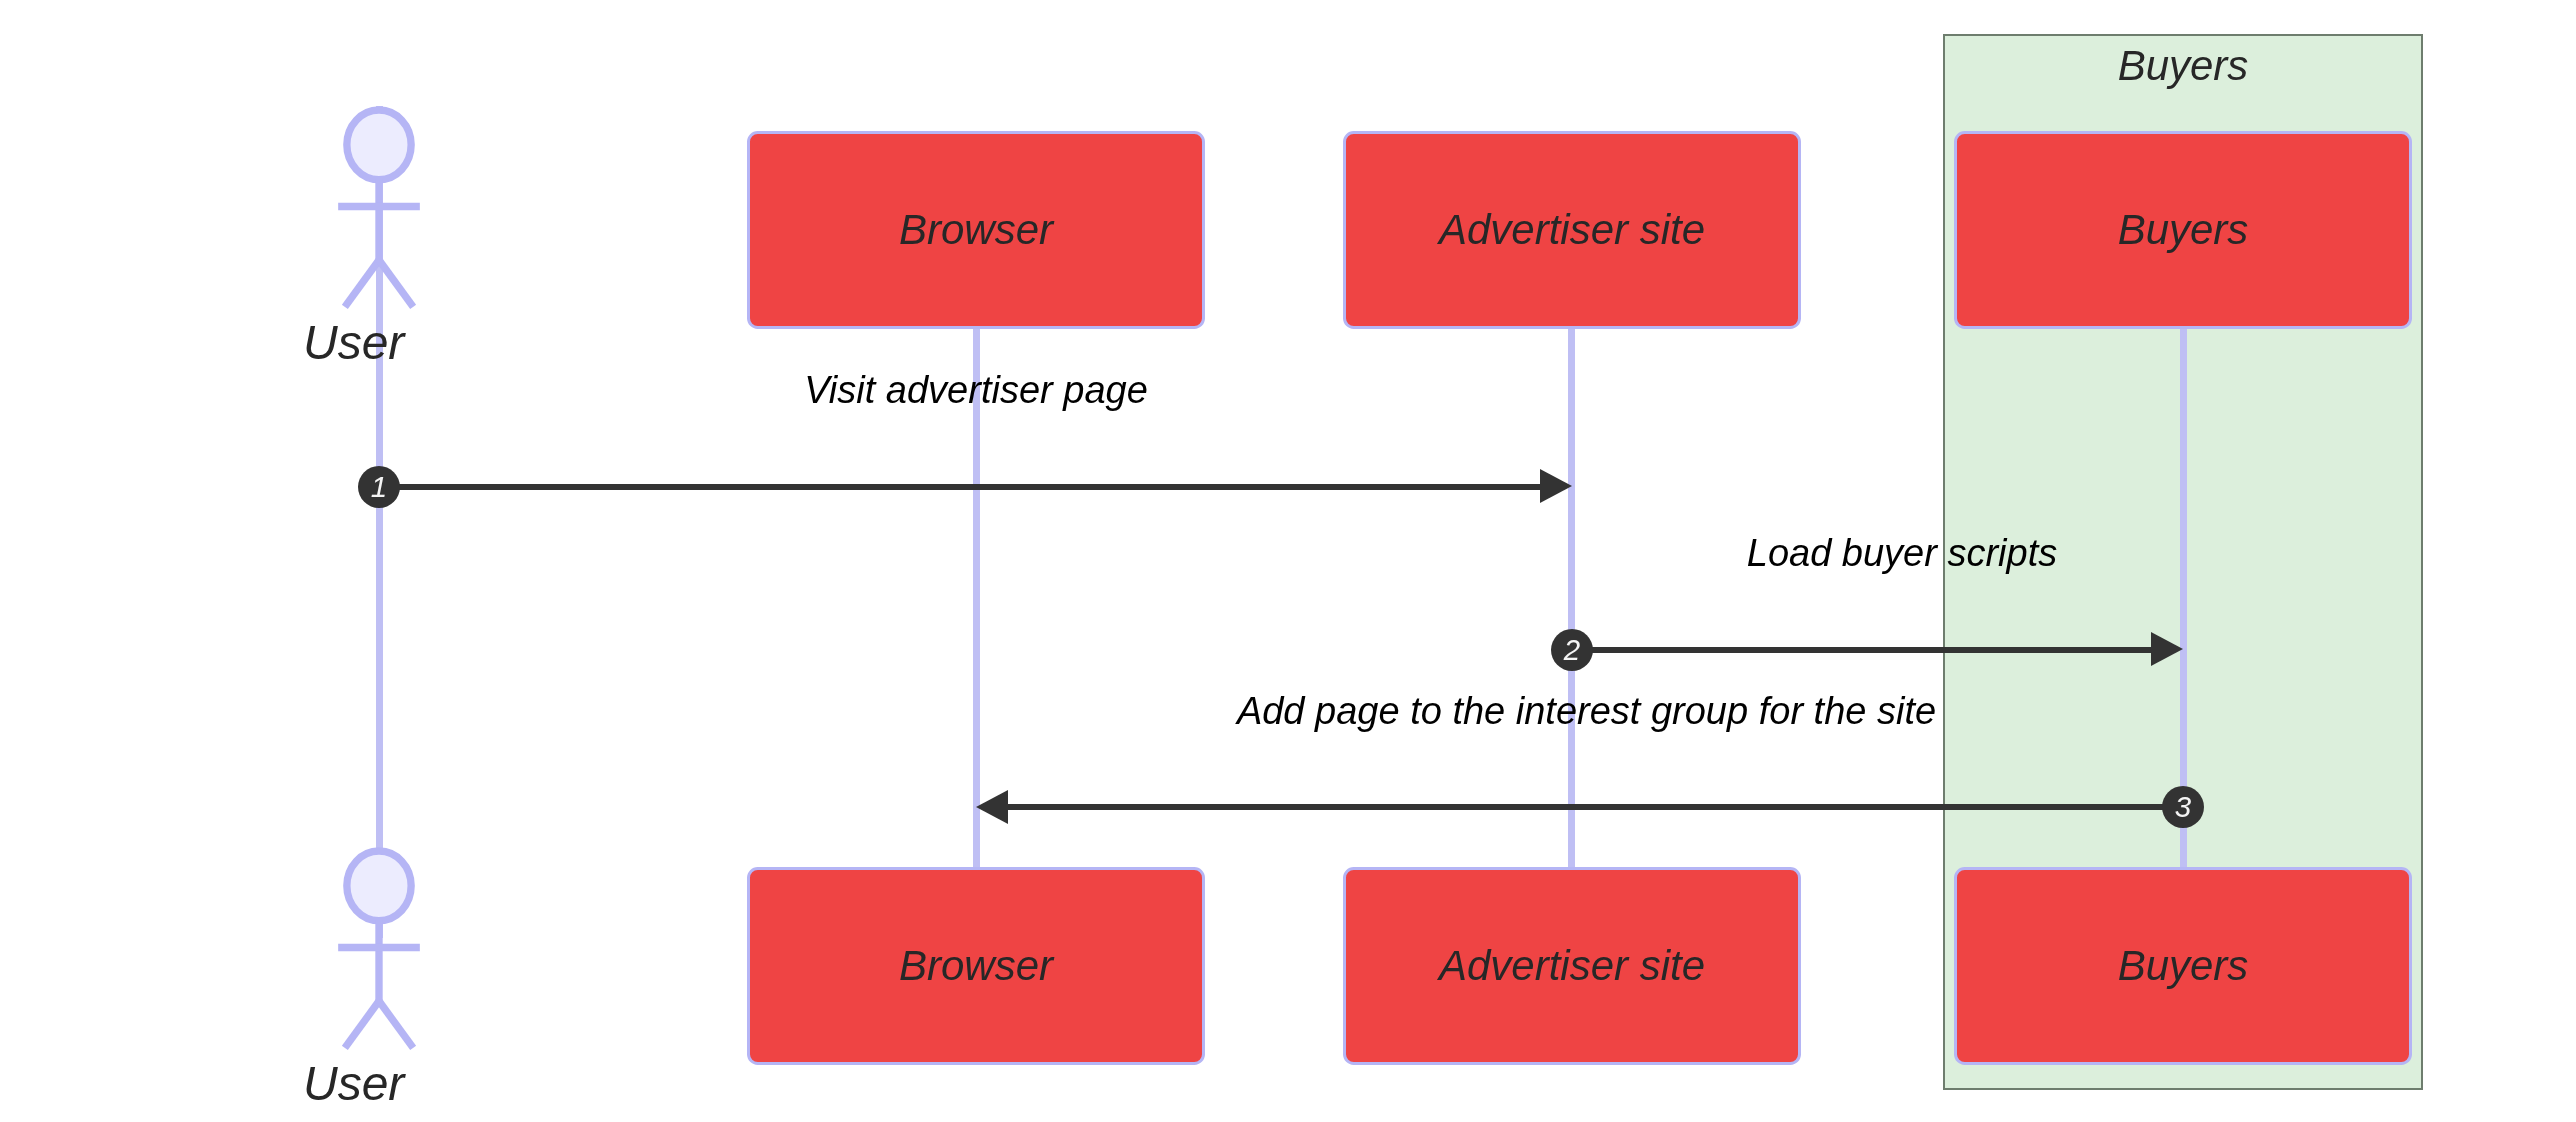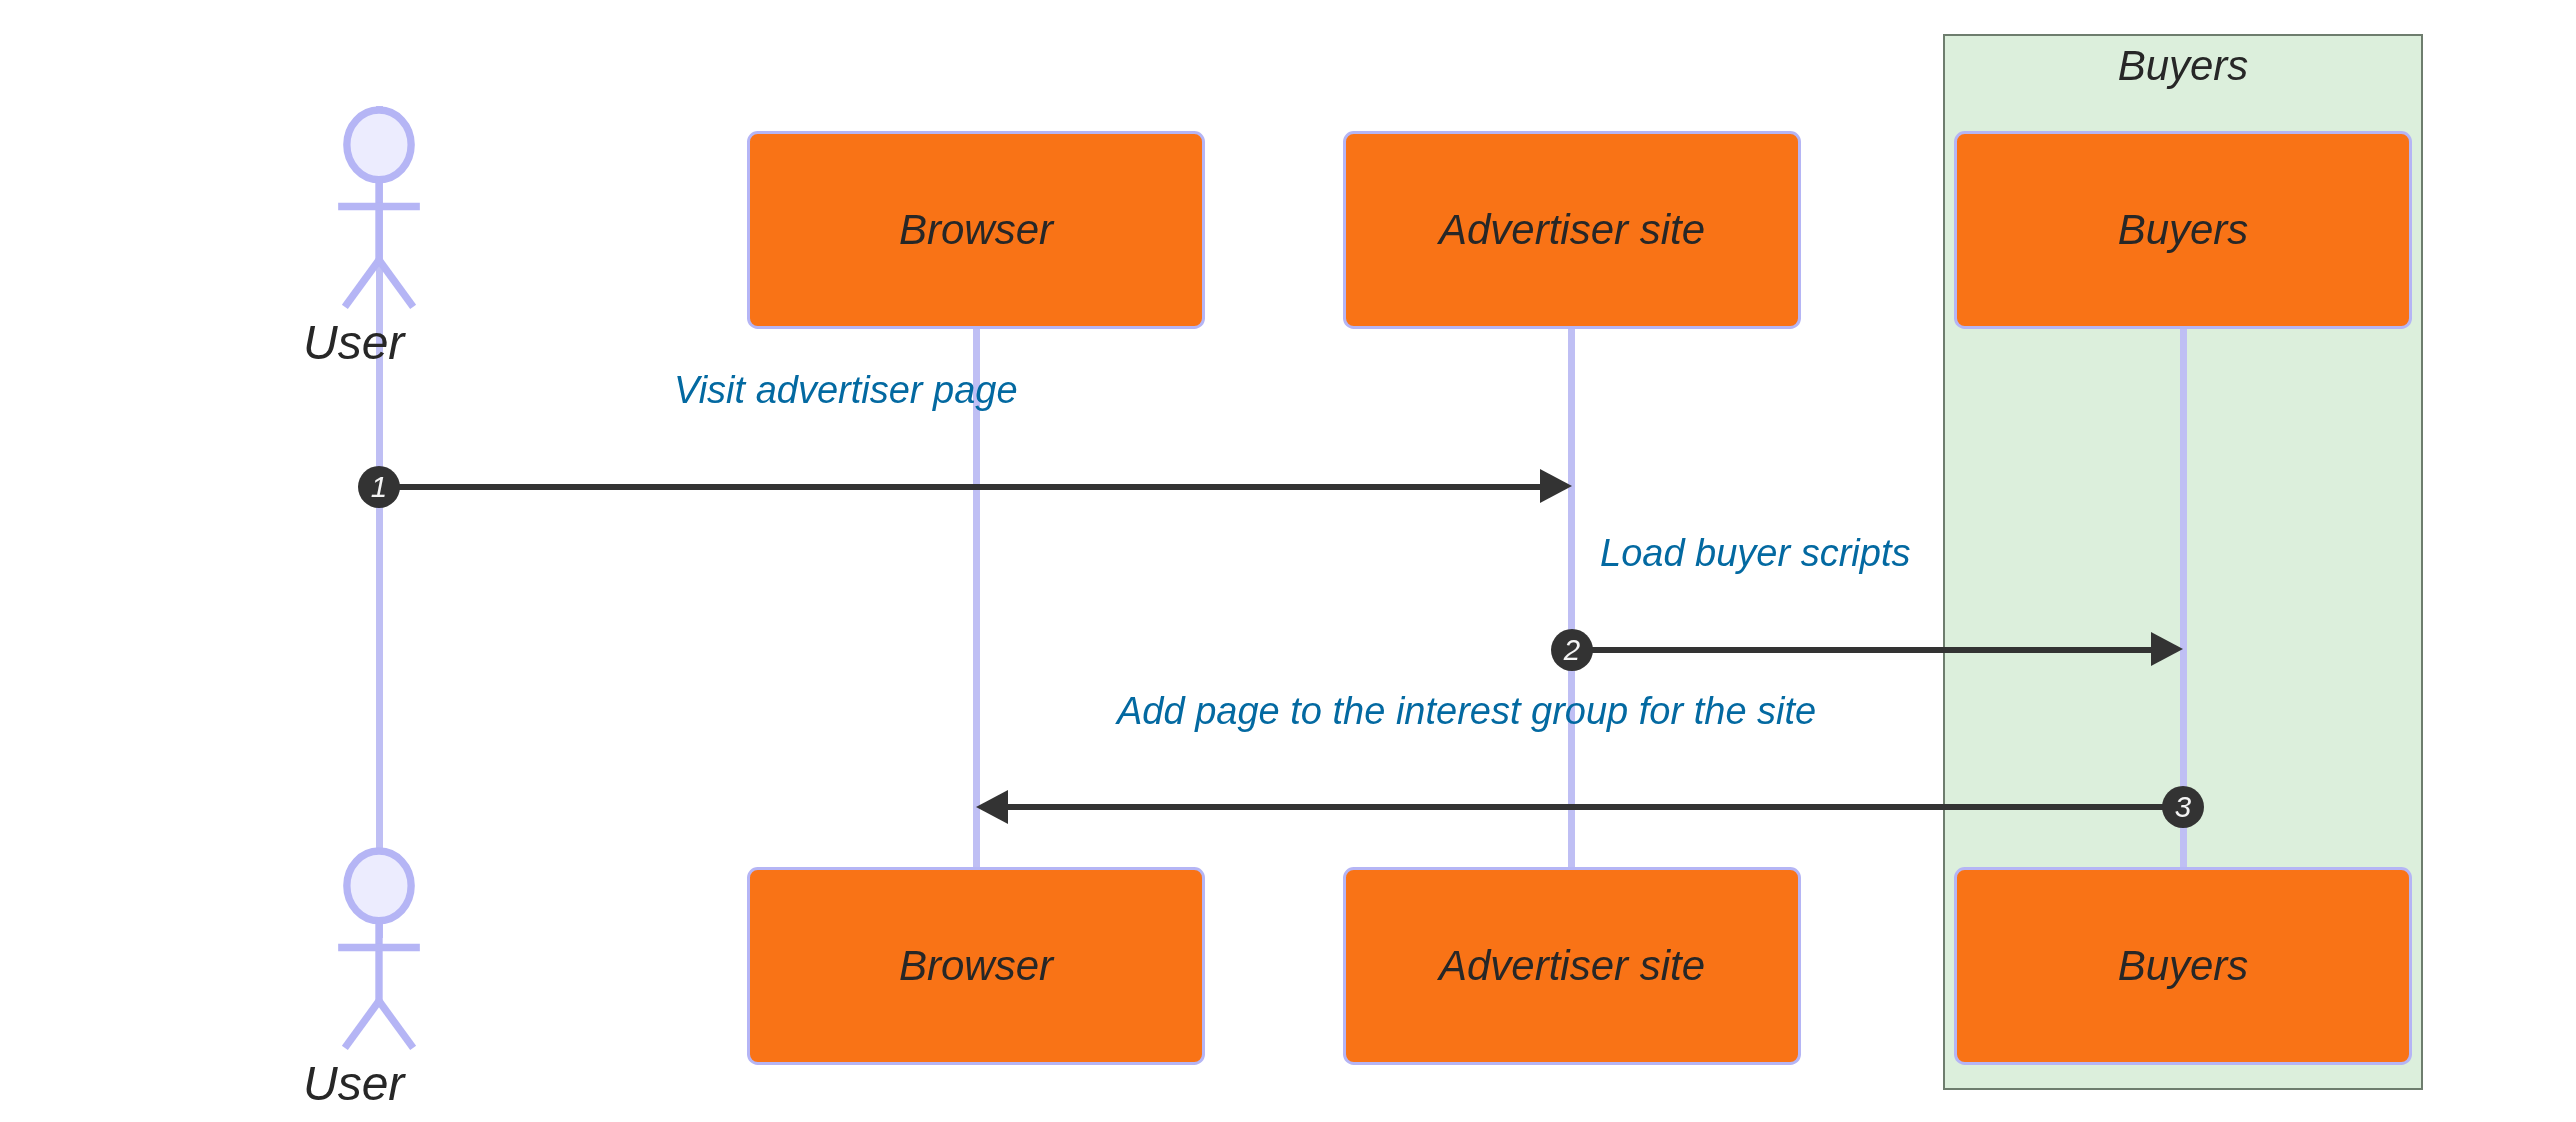--- a/index.html
+++ b/index.html
@@ -31,21 +31,21 @@
   }
   
   .lifeline{
     position:absolute;
     width:6.7px;
     background:#bfbff4;
   }
   
   .participant{
     position:absolute;
-    background:#f97316;
+    background:#ef4444;
     border:3.4px solid #b5b5f5;
     border-radius:10.7px;
     box-sizing:border-box;
     display:flex;
     align-items:center;
     justify-content:center;
   }
   .participant .plabel{
     color:#272727;
     font-size:42px;
@@ -81,24 +81,25 @@
     border-bottom:17.4px solid transparent;
     border-left:32px solid #333333;
   }
   .arrow-left{
     border-top:17.4px solid transparent;
     border-bottom:17.4px solid transparent;
     border-right:32px solid #333333;
   }
   .msg-label{
     position:absolute;
-    color:#0369a1;
+    color:#000000;
     font-size:38px;
     line-height:1;
     white-space:nowrap;
+    text-align:center;
   }
   .seq-badge{
     position:absolute;
     width:42px;height:42px;
     border-radius:50%;
     background:#333333;
     color:#f4f4f4;
     display:flex;
     align-items:center;
     justify-content:center;

